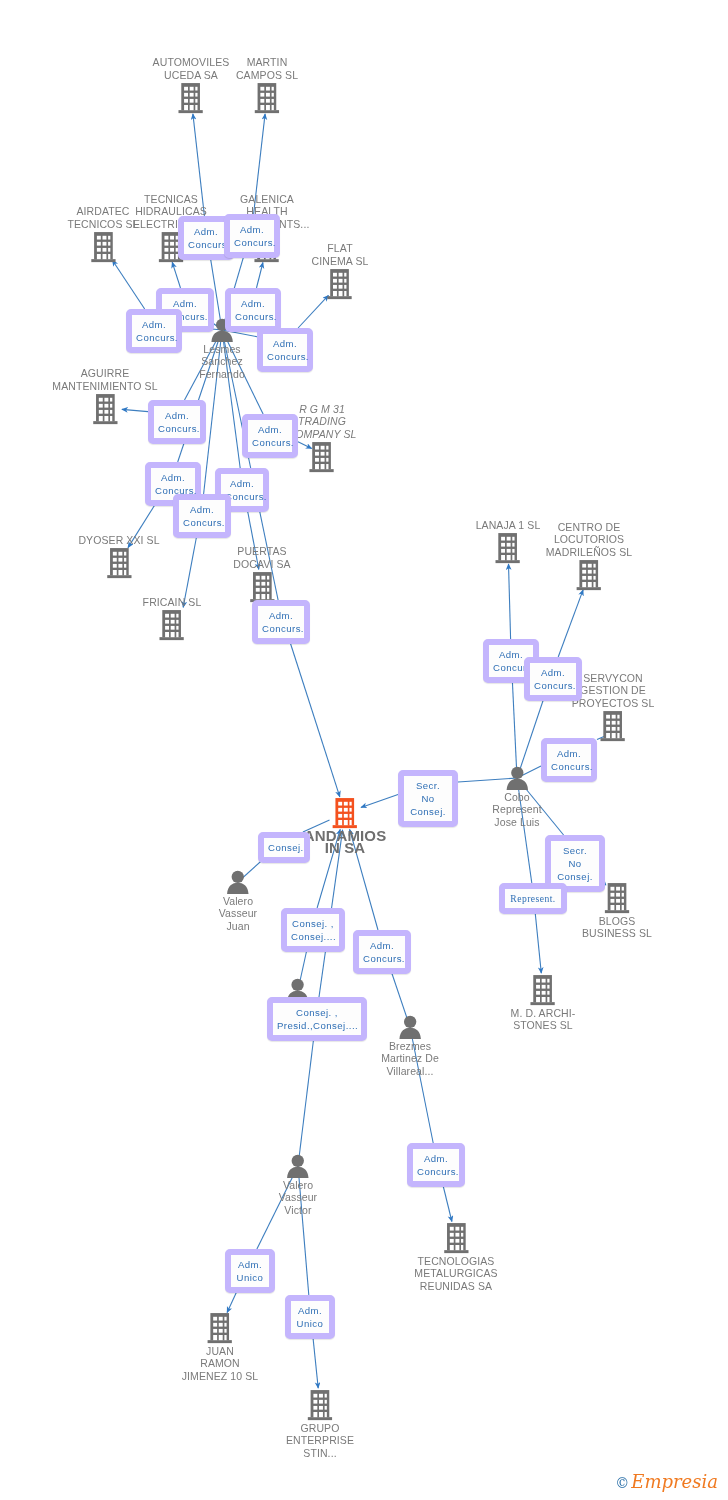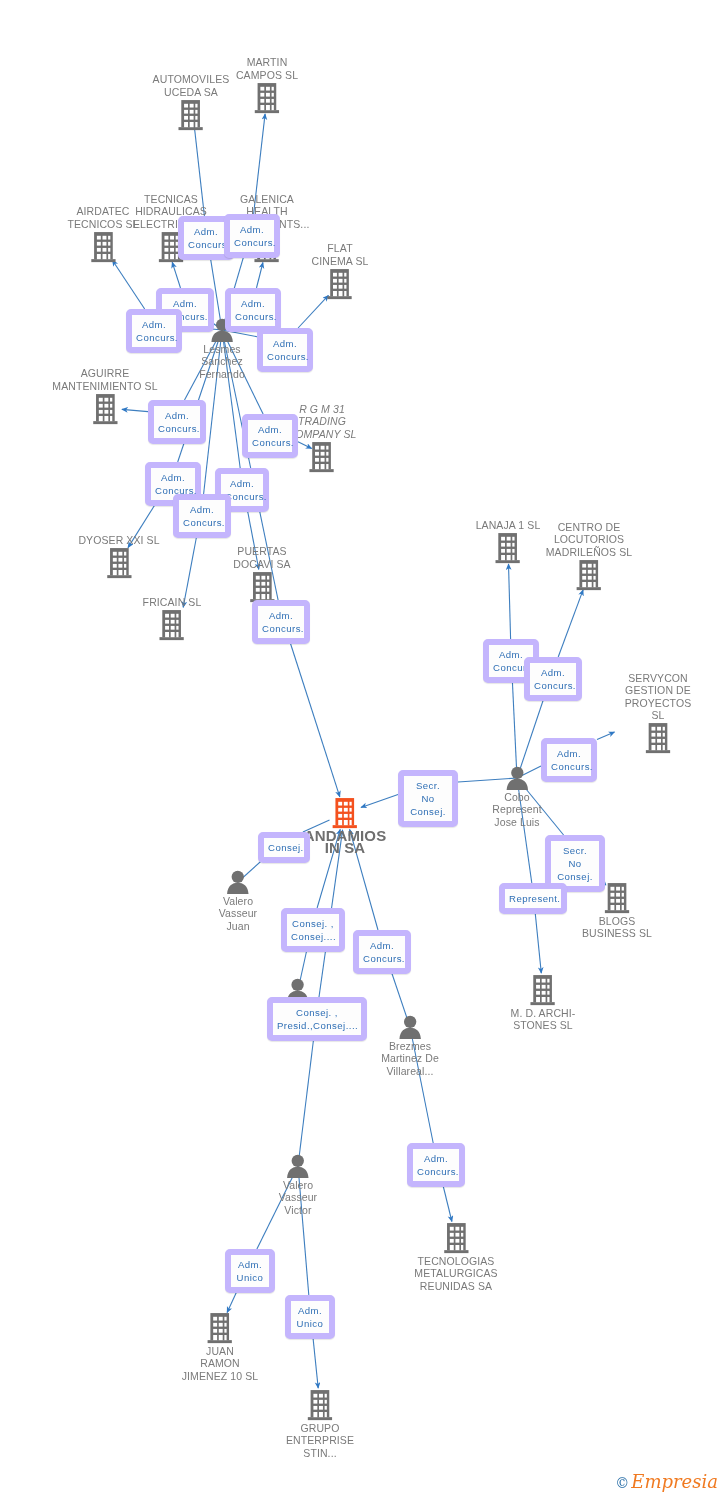--- a/index.html
+++ b/index.html
@@ -151,21 +151,21 @@
         <path d="M410.0,1027.0 L433.2,1143.0"></path>
         <path d="M439.5,1171.0 L451.9,1221.5" marker-end="url(#arrowhead)"></path>
         <path d="M298.0,1166.0 L256.9,1249.0"></path>
         <path d="M243.5,1277.0 L227.1,1312.6" marker-end="url(#arrowhead)"></path>
         <path d="M298.0,1166.0 L308.8,1295.0"></path>
         <path d="M311.5,1323.0 L318.2,1388.1" marker-end="url(#arrowhead)"></path>
       </g>
   </svg>
 
   <div id="nodes">
-      <div class="node company label-above" style="left: 191px; top: 56.2px; margin-top: 17px;">
+      <div class="node company label-above" style="left: 191px; top: 56.2px;">
         <span class="label">AUTOMOVILES
 UCEDA SA</span>
         <span class="glyph"><svg width="28" height="32" viewBox="0 0 30 34" xmlns="http://www.w3.org/2000/svg">
             <rect x="5" y="1" width="20" height="29" fill="#707070"></rect>
             <rect x="2" y="30" width="26" height="3.2" fill="#707070"></rect>
             <rect x="8" y="5" width="4.2" height="4" fill="#ffffff"></rect>
             <rect x="14" y="5" width="4.2" height="4" fill="#ffffff"></rect>
             <rect x="20" y="5" width="2.4" height="4" fill="#ffffff"></rect>
             <rect x="8" y="11.5" width="4.2" height="4" fill="#ffffff"></rect>
             <rect x="14" y="11.5" width="4.2" height="4" fill="#ffffff"></rect>
@@ -421,21 +421,21 @@
             <rect x="14" y="11.5" width="4.2" height="4" fill="#ffffff"></rect>
             <rect x="20" y="11.5" width="2.4" height="4" fill="#ffffff"></rect>
             <rect x="8" y="18" width="4.2" height="4" fill="#ffffff"></rect>
             <rect x="14" y="18" width="4.2" height="4" fill="#ffffff"></rect>
             <rect x="20" y="18" width="2.4" height="4" fill="#ffffff"></rect>
             <rect x="8" y="24.5" width="4.2" height="5.5" fill="#ffffff"></rect>
             <rect x="14" y="24.5" width="4.2" height="5.5" fill="#ffffff"></rect>
             <rect x="20" y="24.5" width="2.4" height="5.5" fill="#ffffff"></rect>
           </svg></span>
       </div>
-      <div class="node company label-above" style="left: 658px; top: 671.8px;">
+      <div class="node company label-above" style="left: 613px; top: 671.8px;">
         <span class="label">SERVYCON
 GESTION DE
 PROYECTOS SL</span>
         <span class="glyph"><svg width="28" height="32" viewBox="0 0 30 34" xmlns="http://www.w3.org/2000/svg">
             <rect x="5" y="1" width="20" height="29" fill="#707070"></rect>
             <rect x="2" y="30" width="26" height="3.2" fill="#707070"></rect>
             <rect x="8" y="5" width="4.2" height="4" fill="#ffffff"></rect>
             <rect x="14" y="5" width="4.2" height="4" fill="#ffffff"></rect>
             <rect x="20" y="5" width="2.4" height="4" fill="#ffffff"></rect>
             <rect x="8" y="11.5" width="4.2" height="4" fill="#ffffff"></rect>
@@ -647,21 +647,21 @@
       <div class="rel" style="left: 511px; top: 639px; width: 56px;">Adm.
 Concurs.</div>
       <div class="rel" style="left: 553px; top: 657px; width: 58px;">Adm.
 Concurs.</div>
       <div class="rel" style="left: 569px; top: 738px; width: 56px;">Adm.
 Concurs.</div>
       <div class="rel" style="left: 428px; top: 770px; width: 60px;">Secr.  No
 Consej.</div>
       <div class="rel" style="left: 575px; top: 835px; width: 60px;">Secr.  No
 Consej.</div>
-      <div class="rel" style="left: 533px; top: 883px; width: 68px;">Represent.</div>
+      <div class="rel" style="left: 533px; top: 883px; width: 68px; font-family: Liberation Serif, serif;">Represent.</div>
       <div class="rel" style="left: 284px; top: 832px; width: 52px;">Consej.</div>
       <div class="rel" style="left: 313px; top: 908px; width: 64px;">Consej. ,
 Consej....</div>
       <div class="rel" style="left: 382px; top: 930px; width: 58px;">Adm.
 Concurs.</div>
       <div class="rel" style="left: 317px; top: 997px; width: 100px;">Consej. ,
 Presid.,Consej....</div>
       <div class="rel" style="left: 436px; top: 1143px; width: 58px;">Adm.
 Concurs.</div>
       <div class="rel" style="left: 250px; top: 1249px; width: 50px;">Adm.

